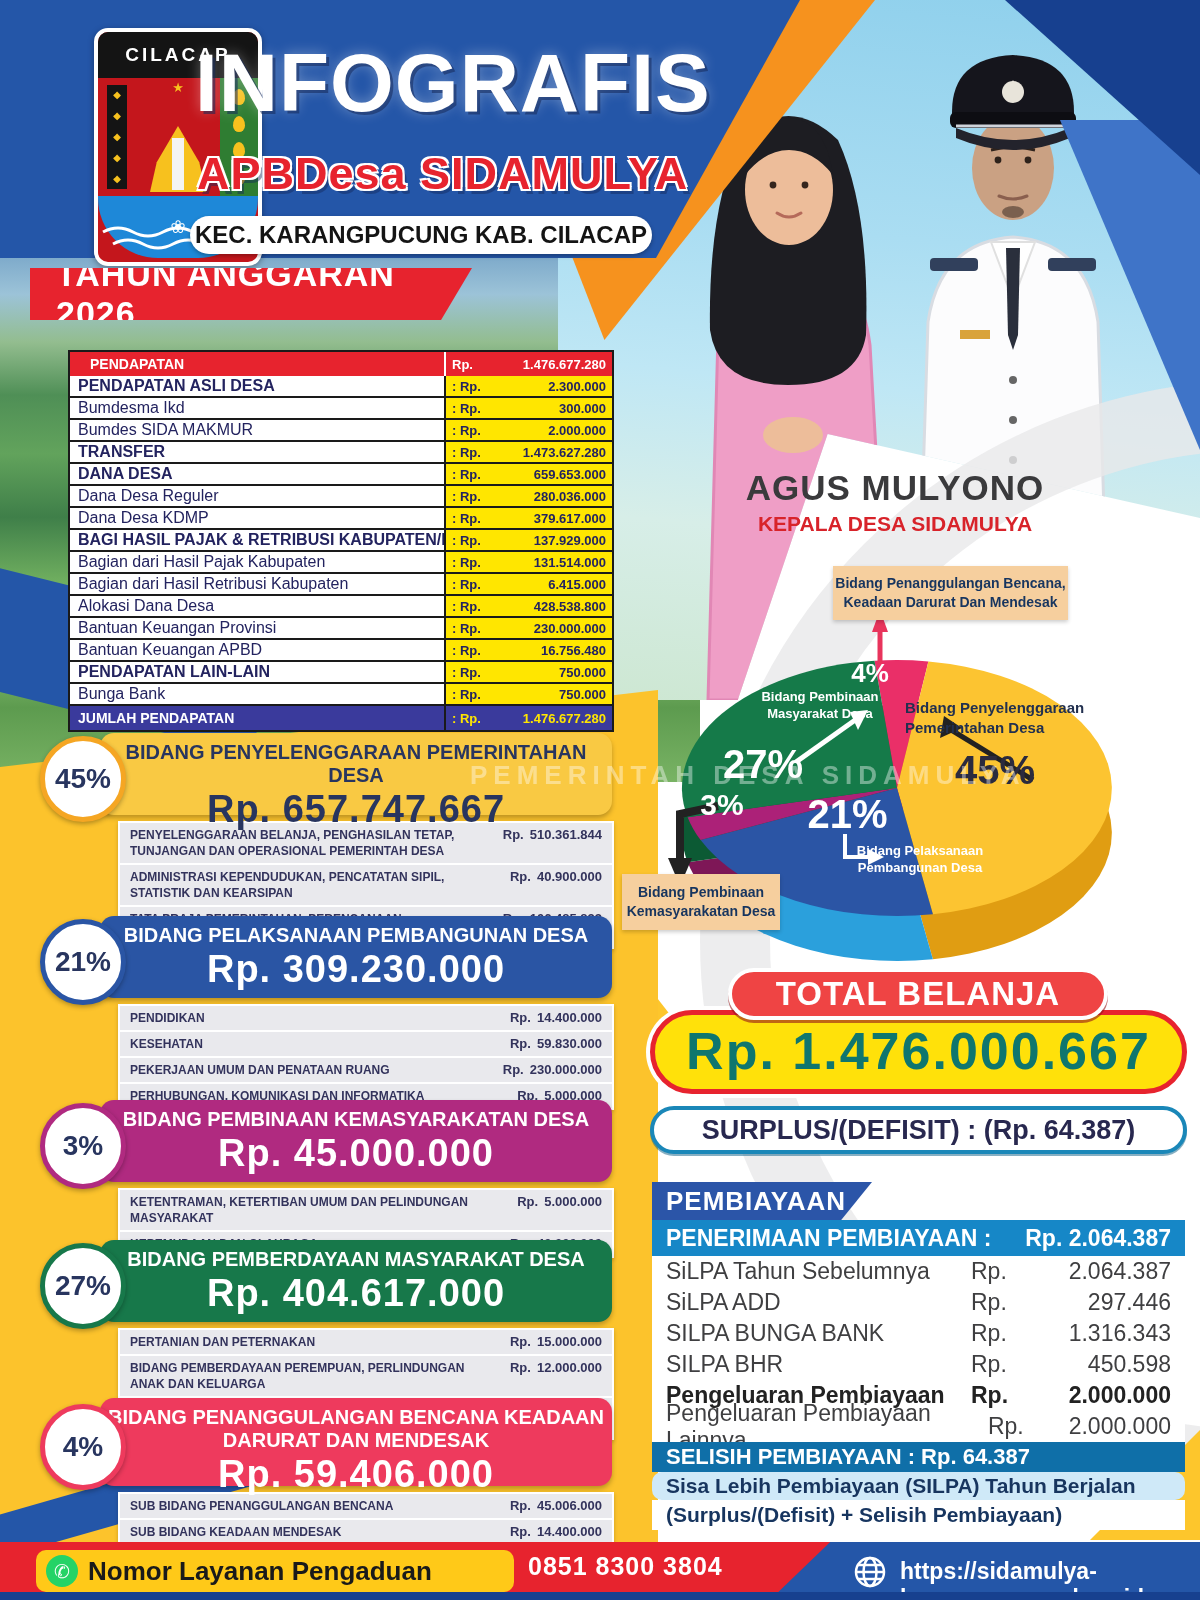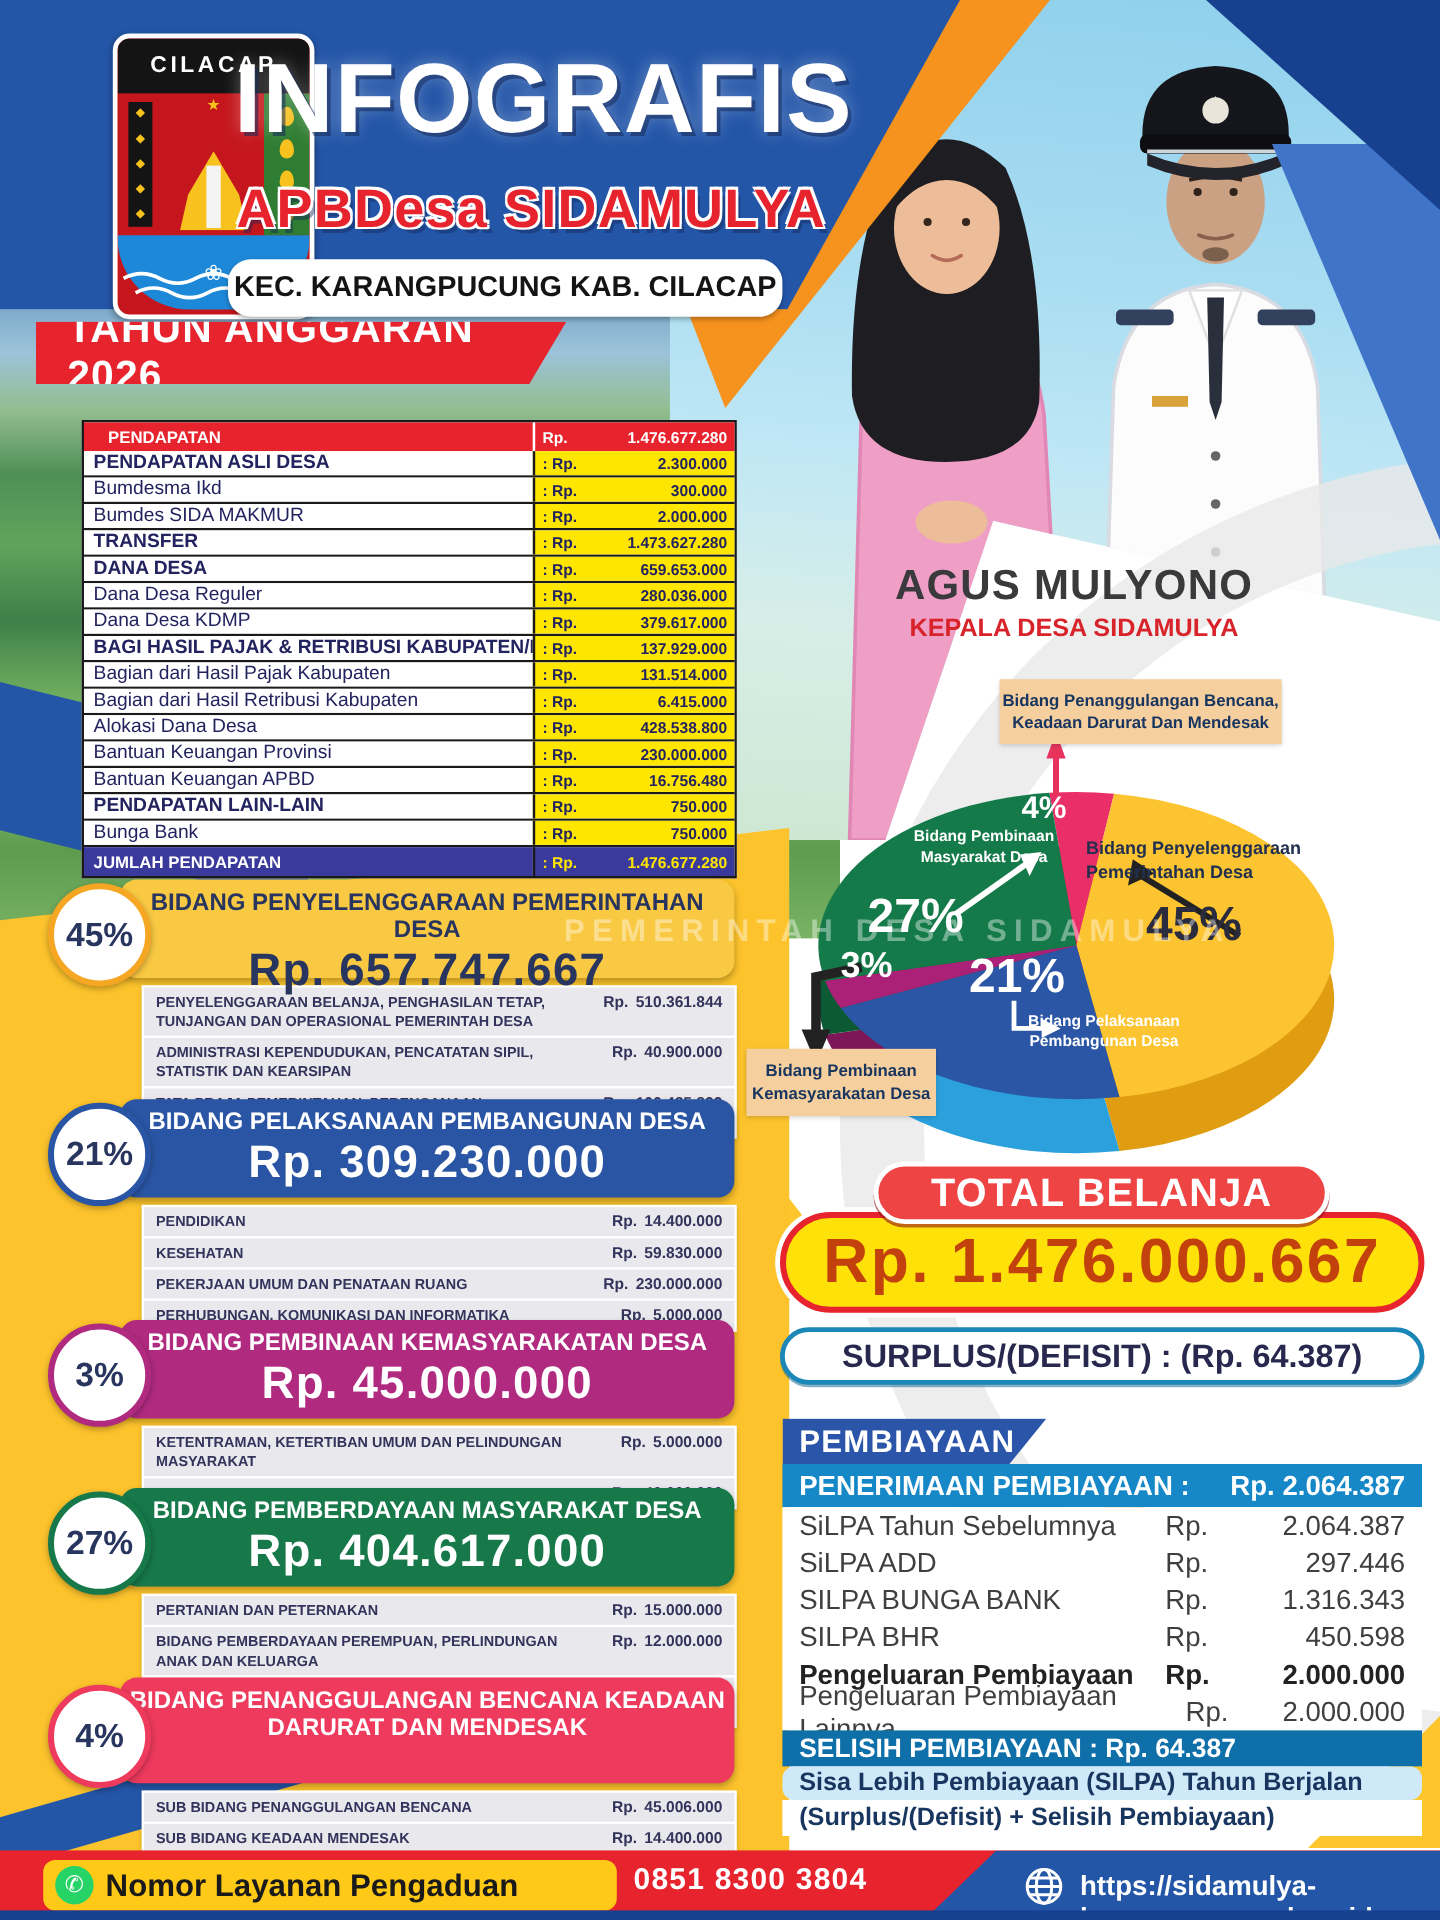--- a/index.html
+++ b/index.html
@@ -51,21 +51,21 @@
   .logo-col3{width:38px;background:#2f7d32;display:flex;flex-direction:column;align-items:center;justify-content:space-around;padding:6px 0;}
   .logo-corn{width:12px;height:16px;background:#f7c11e;border-radius:50% 50% 50% 50%/60% 60% 40% 40%;}
   .logo-bot{height:62px;background:#1e88d8;border-radius:0 0 60px 60px;position:relative;display:flex;align-items:center;justify-content:center;}
   .logo-bot svg{position:absolute;bottom:6px;left:0;}
   .logo-flower{color:#fff;font-size:18px;z-index:1;}
 
   .big-title{left:195px;top:36px;width:560px;z-index:5;color:#fff;font-weight:800;font-size:82px;letter-spacing:1px;
              text-shadow:3px 3px 0 rgba(20,40,90,.55),0 0 14px rgba(255,255,255,.35);font-stretch:condensed;}
   .sub-title{left:197px;top:148px;width:560px;z-index:5;color:#e7232e;font-weight:800;font-size:45px;letter-spacing:1px;
              text-shadow:-2px -2px 0 #fff,2px -2px 0 #fff,-2px 2px 0 #fff,2px 2px 0 #fff,4px 5px 0 rgba(20,40,90,.45);}
-  .kec-pill{left:190px;top:216px;width:462px;height:48px;z-index:5;background:#fff;border-radius:19px;
+  .kec-pill{left:190px;top:216px;width:462px;height:38px;z-index:5;background:#fff;border-radius:19px;
             display:flex;align-items:center;justify-content:center;color:#141414;font-weight:800;font-size:24px;
             box-shadow:0 2px 4px rgba(0,0,0,.3);}
   .year-banner{left:30px;top:268px;width:442px;height:52px;z-index:5;background:#e7232e;
                clip-path:polygon(0 0,100% 0,93% 100%,0 100%);display:flex;align-items:center;
                color:#fff;font-weight:800;font-size:34px;padding-left:26px;box-sizing:border-box;letter-spacing:1px;}
 
   
   .people{position:absolute;inset:0;}
 
   
@@ -112,21 +112,21 @@
   .pie-svg{left:618px;top:552px;z-index:4;}
   .pie-lbl{z-index:5;color:#fff;font-weight:800;text-align:center;white-space:pre-line;}
   .watermark{left:470px;top:760px;width:700px;z-index:6;color:#fff;opacity:.4;font-weight:700;font-size:26px;
              letter-spacing:6px;pointer-events:none;}
 
   .total-pill{left:728px;top:968px;width:380px;height:52px;z-index:7;background:#ef4444;border:4px solid #fff;
               border-radius:30px;display:flex;align-items:center;justify-content:center;color:#fff;font-weight:800;
               font-size:33px;letter-spacing:1px;box-shadow:0 3px 0 rgba(150,20,25,.6);box-sizing:border-box;}
   .total-box{left:650px;top:1010px;width:537px;height:84px;z-index:6;background:#ffe10a;border:5px solid #e7232e;
              border-radius:42px;box-shadow:0 0 0 4px #fff;display:flex;align-items:flex-end;justify-content:center;
-             color:#c2410c;font-weight:800;font-size:52px;letter-spacing:2px;box-sizing:border-box;padding-bottom:8px;}
+             color:#0f766e;font-weight:800;font-size:52px;letter-spacing:2px;box-sizing:border-box;padding-bottom:8px;}
   .surplus{left:650px;top:1106px;width:537px;height:48px;z-index:6;background:#fff;border:4px solid #1a87b8;
            border-radius:26px;display:flex;align-items:center;justify-content:center;color:#28284f;font-weight:800;
            font-size:27px;box-sizing:border-box;box-shadow:0 2px 0 rgba(14,95,134,.5);}
 
   .pb-tab{left:652px;top:1182px;width:220px;height:38px;z-index:6;background:#2b55a8;color:#fff;font-weight:800;
           font-size:26px;display:flex;align-items:center;padding-left:14px;box-sizing:border-box;
           clip-path:polygon(0 0,100% 0,86% 100%,0 100%);letter-spacing:1px;}
   .pb-head{left:652px;top:1220px;width:533px;height:36px;z-index:6;background:#1687c7;color:#fff;font-weight:800;
            font-size:23px;display:flex;align-items:center;justify-content:space-between;padding:0 14px;box-sizing:border-box;}
   .pb-rows{left:652px;top:1256px;width:533px;z-index:6;background:#fff;}
@@ -492,20 +492,21 @@
               <span>Rp.</span>
               <span>377.617.000</span>
             </div>
           </div>
         </div>
       </div>
       <div class="sec" style="top: 1398px;">
         <div class="sec-band" style="background: rgb(238, 58, 93); color: rgb(255, 255, 255); height: 88px;">
           <div class="sec-title">BIDANG PENANGGULANGAN BENCANA KEADAAN
 DARURAT DAN MENDESAK</div>
+          <div class="sec-amt">Rp. 59.406.000</div>
         </div>
         <div class="sec-circle" style="top: 6px; border: 5px solid rgb(238, 58, 93);">4%</div>
         <div class="sec-items">
           <div class="sec-item">
             <div class="si-label">SUB BIDANG PENANGGULANGAN BENCANA</div>
             <div class="si-val">
               <span>Rp.</span>
               <span>45.006.000</span>
             </div>
           </div>

